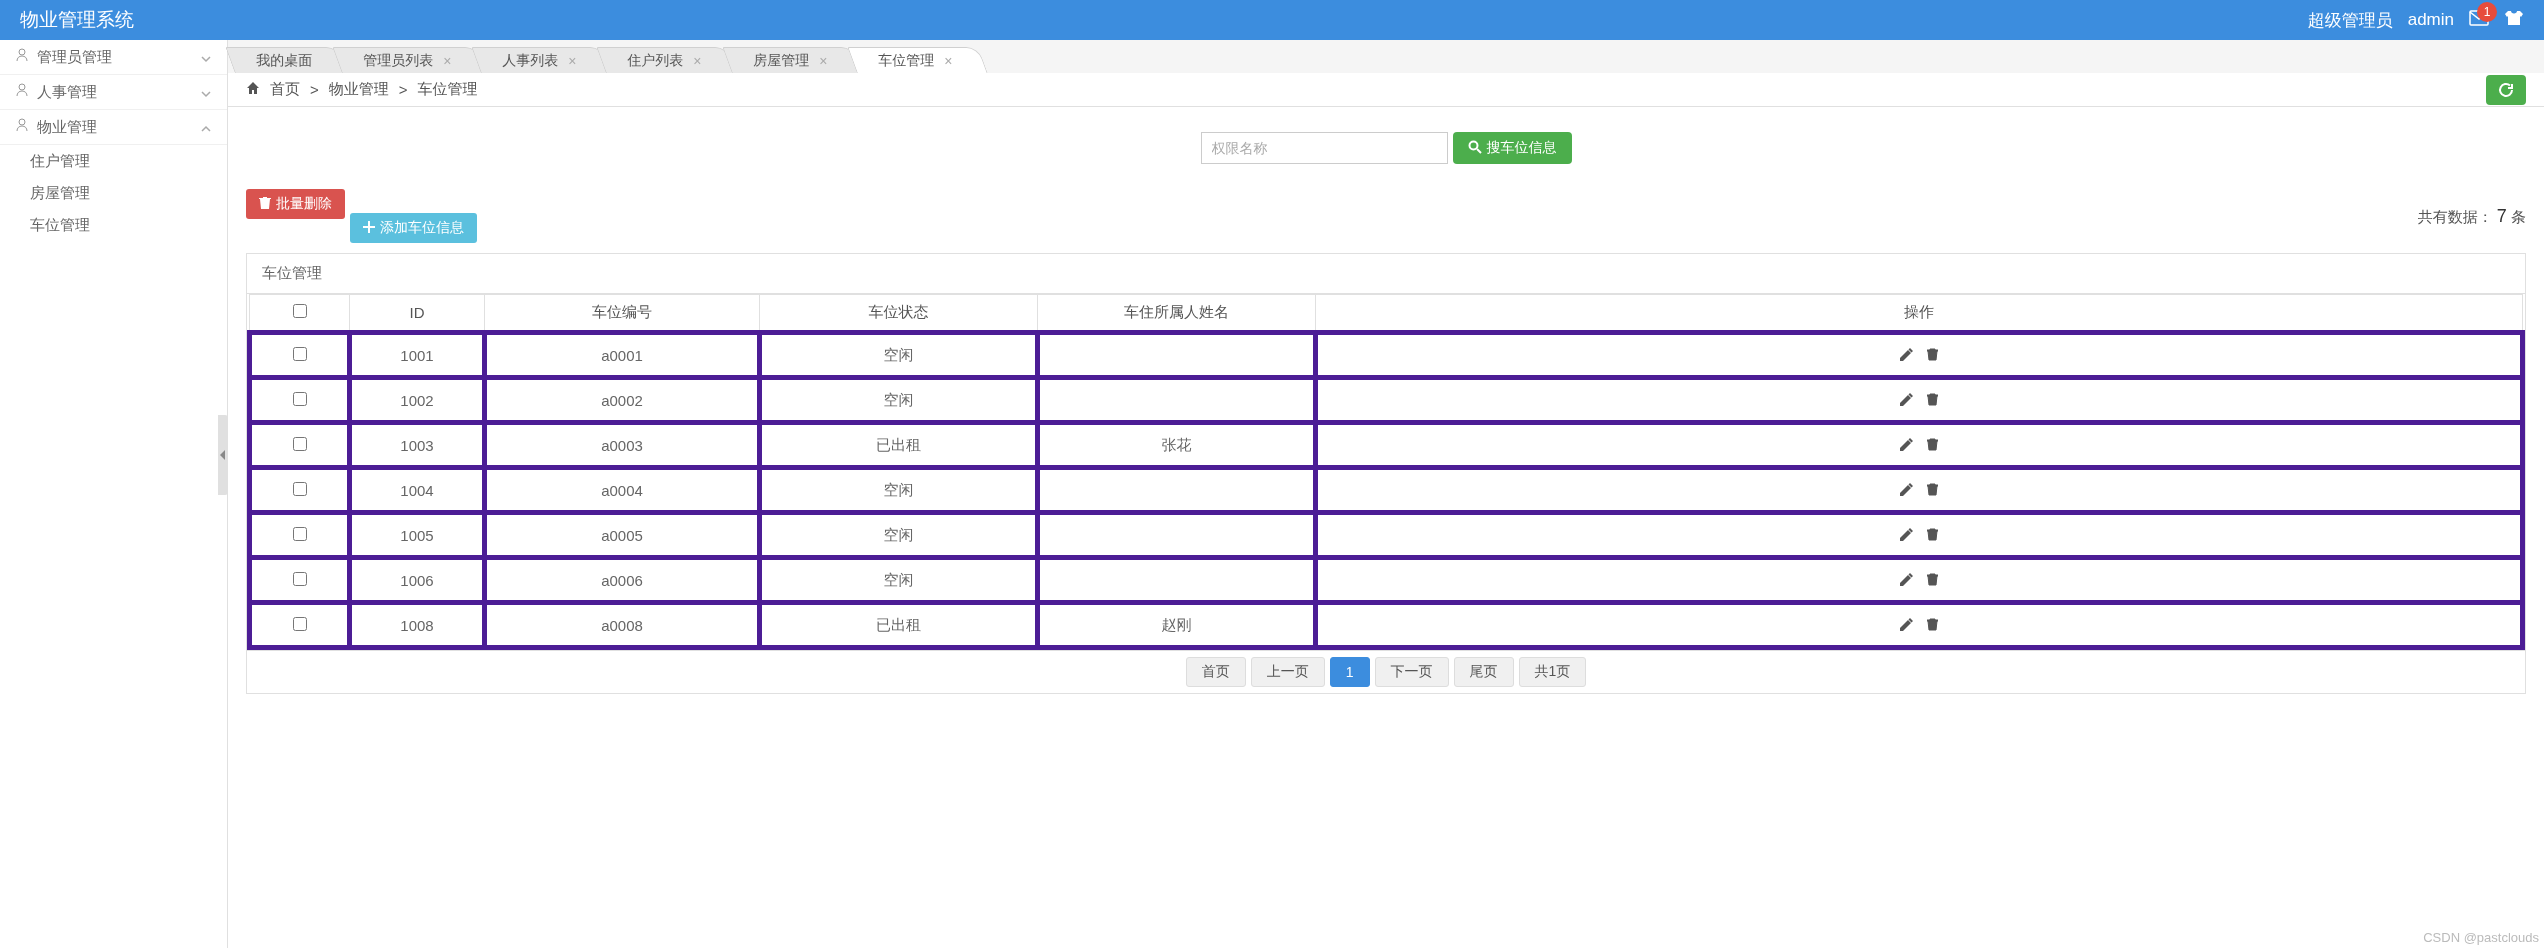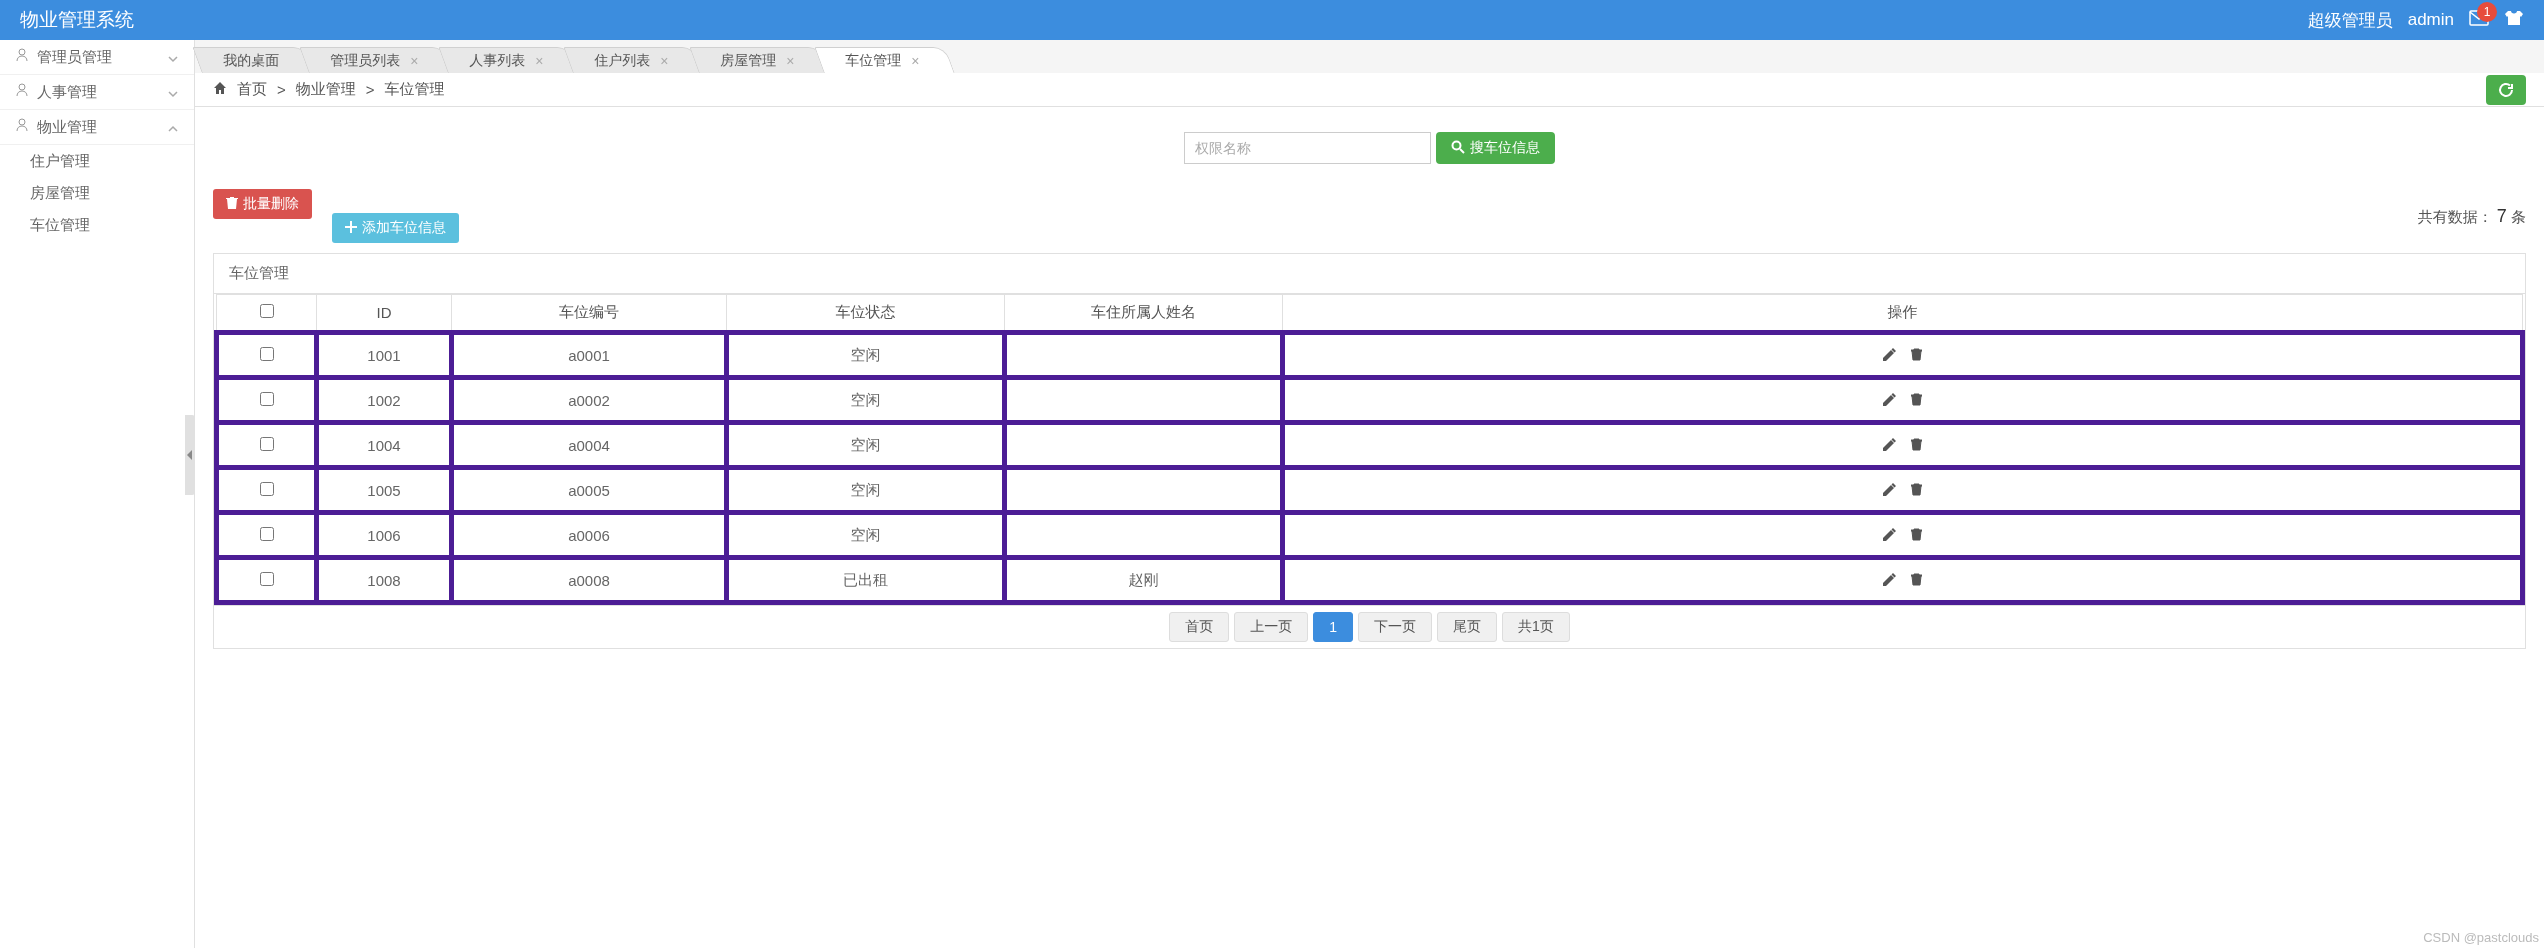--- a/index.html
+++ b/index.html
@@ -8,21 +8,21 @@
     
     .header { height: 40px; background: #3c8dde; display: flex; align-items: center; padding: 8px 20px; color: #fff; justify-content: space-between; }
     .header-title { font-size: 19px; font-weight: 400; }
     .header-right { display: flex; align-items: center; gap: 15px; }
     .header-user { font-size: 17px; }
     .header-icon { position: relative; cursor: pointer; }
     .notification-badge { position: absolute; top: -8px; right: -8px; background: #e74c3c; color: #fff; border-radius: 50%; width: 20px; height: 20px; font-size: 12px; display: flex; align-items: center; justify-content: center; }
     
     
     .container { display: flex; height: calc(100% - 40px); }
-    .sidebar { width: 195px; background: #fff; border-right: 1px solid #e0e0e0; }
+    .sidebar { width: 228px; background: #fff; border-right: 1px solid #e0e0e0; }
     .sidebar-item { height: 35px; display: flex; align-items: center; padding: 0 15px; color: #666; font-size: 15px; cursor: pointer; border-bottom: 1px solid #f0f0f0; justify-content: space-between; }
     .sidebar-sub { height: 32px; display: flex; align-items: center; padding: 0 30px; color: #666; font-size: 15px; cursor: pointer; }
     .sidebar-icon { margin-right: 8px; display: inline-flex; }
     
     .main { flex: 1; display: flex; flex-direction: column; position: relative; }
     
     
     .tabs-bar { height: 33px; background: #f5f5f5; display: flex; align-items: flex-end; padding-left: 10px; gap: 2px; }
     .tab { height: 26px; padding: 0 30px 0 25px; background: #e8e8e8; border: 1px solid #d0d0d0; border-bottom: none; border-radius: 2px 12px 0 0; display: flex; align-items: center; font-size: 14px; color: #555; position: relative; cursor: pointer; transform: skewX(20deg); margin-left: -8px; }
     .tab > span { transform: skewX(-20deg); display: flex; align-items: center; gap: 10px; }
@@ -35,21 +35,21 @@
     .refresh-btn { width: 40px; height: 30px; background: #4cae4c; border-radius: 4px; display: flex; align-items: center; justify-content: center; cursor: pointer; }
     
     
     .content { flex: 1; padding: 25px 18px 20px; background: #fff; }
     .search-bar { display: flex; justify-content: center; gap: 5px; margin-bottom: 25px; }
     .search-input { width: 247px; height: 32px; border: 1px solid #ccc; padding: 0 10px; font-size: 14px; color: #555; }
     .search-input::placeholder { color: #aaa; }
     .search-btn { height: 32px; padding: 0 15px; background: #4cae4c; color: #fff; border: none; border-radius: 4px; font-size: 14px; cursor: pointer; display: flex; align-items: center; gap: 5px; }
     
     .toolbar { display: flex; justify-content: space-between; align-items: center; margin-bottom: 10px; }
-    .toolbar-left { display: flex; gap: 20px; }
+    .toolbar-left { display: flex; gap: 5px; }
     .btn-danger { height: 30px; padding: 0 13px; background: #d9534f; color: #fff; border: none; border-radius: 3px; font-size: 14px; cursor: pointer; display: flex; align-items: center; gap: 5px; }
     .btn-primary { height: 30px; padding: 0 13px; background: #5bc0de; color: #fff; border: none; border-radius: 3px; font-size: 14px; cursor: pointer; display: flex; align-items: center; gap: 5px; margin-top: 24px; }
     .data-count { font-size: 15px; color: #555; }
     .data-count .num { font-size: 18px; font-weight: 500; color: #333; }
     
     
     .table-container { border: 1px solid #e0e0e0; }
     .table-title { padding: 10px 15px; color: #666; font-size: 15px; border-bottom: 1px solid #e0e0e0; }
     table { width: 100%; border-collapse: collapse; }
     th { height: 38px; background: #fff; border: 1px solid #e0e0e0; font-weight: 400; color: #555; font-size: 15px; text-align: center; }
@@ -277,20 +277,35 @@
       <span class="action-icon"><svg width="13" height="13" viewBox="0 0 13 13" fill="#555">
                       <path d="M0 10l8-8 3 3-8 8H0v-3zm10-10l3 3-1.5 1.5-3-3L10 0z"></path>
                     </svg></span>
       <span class="action-icon"><svg width="11" height="13" viewBox="0 0 11 13" fill="none" stroke="#555" stroke-width="1">
                       <path d="M1 3h9l-1 9H2L1 3zm2-2h5v1H3V1zM0 2h11v1H0z" fill="#555"></path>
                     </svg></span>
     </td>
               </tr>
               <tr>
     <td><input type="checkbox" style=""></td>
+    <td>1003</td>
+    <td>a0003</td>
+    <td>已出租</td>
+    <td>张花</td>
+    <td>
+      <span class="action-icon"><svg width="13" height="13" viewBox="0 0 13 13" fill="#555">
+                      <path d="M0 10l8-8 3 3-8 8H0v-3zm10-10l3 3-1.5 1.5-3-3L10 0z"></path>
+                    </svg></span>
+      <span class="action-icon"><svg width="11" height="13" viewBox="0 0 11 13" fill="none" stroke="#555" stroke-width="1">
+                      <path d="M1 3h9l-1 9H2L1 3zm2-2h5v1H3V1zM0 2h11v1H0z" fill="#555"></path>
+                    </svg></span>
+    </td>
+              </tr>
+              <tr>
+    <td><input type="checkbox" style=""></td>
     <td>1004</td>
     <td>a0004</td>
     <td>空闲</td>
     <td></td>
     <td>
       <span class="action-icon"><svg width="13" height="13" viewBox="0 0 13 13" fill="#555">
                       <path d="M0 10l8-8 3 3-8 8H0v-3zm10-10l3 3-1.5 1.5-3-3L10 0z"></path>
                     </svg></span>
       <span class="action-icon"><svg width="11" height="13" viewBox="0 0 11 13" fill="none" stroke="#555" stroke-width="1">
                       <path d="M1 3h9l-1 9H2L1 3zm2-2h5v1H3V1zM0 2h11v1H0z" fill="#555"></path>

